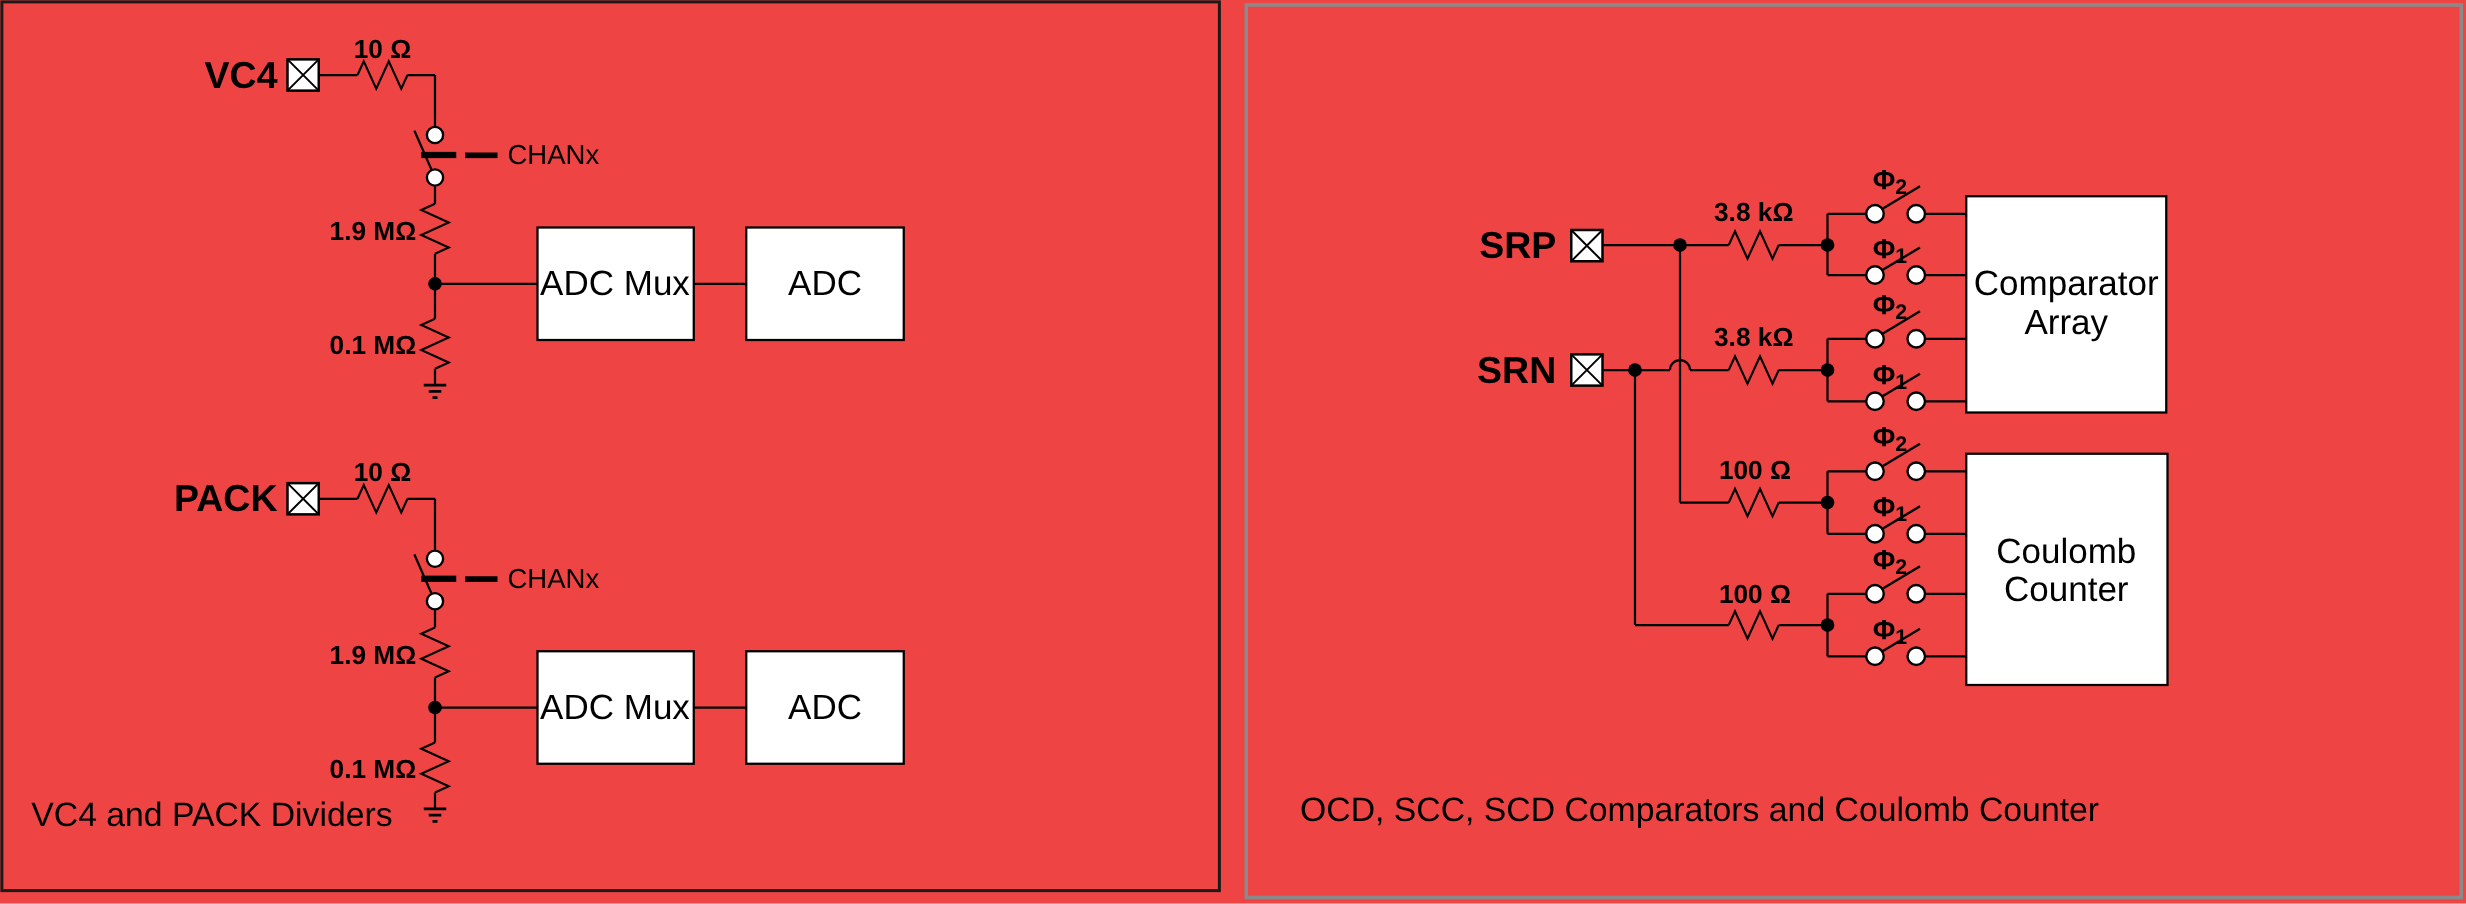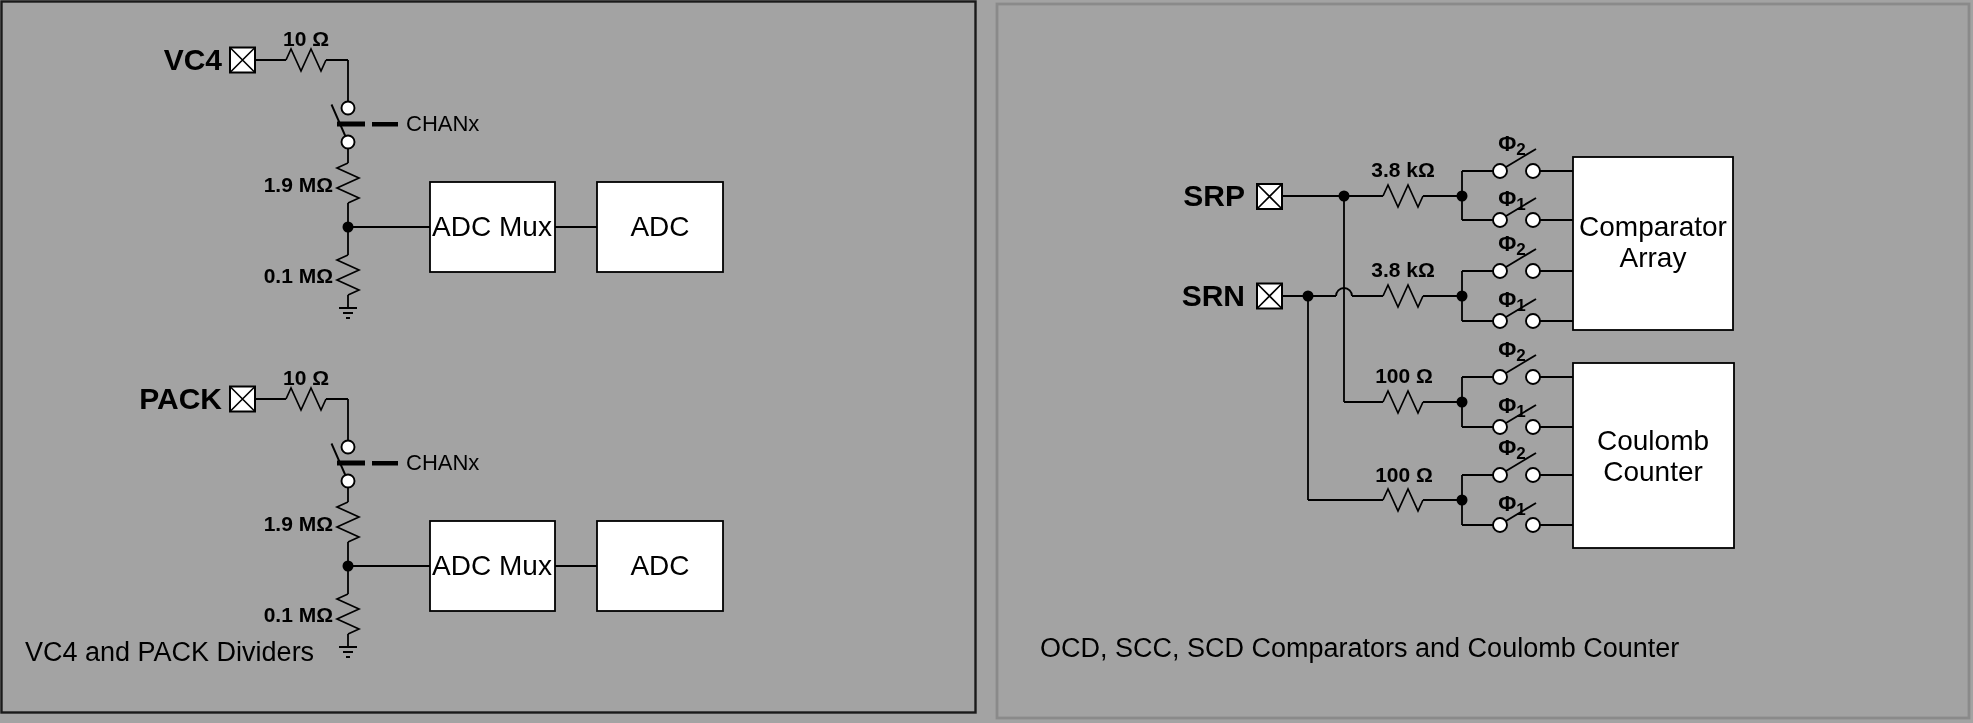--- a/index.html
+++ b/index.html
@@ -1,16 +1,16 @@
 <!DOCTYPE html>
 <html><head>
 <meta charset="utf-8">
 <style>
   html,body{margin:0;padding:0;background:#ffffff;}
-  .canvas{position:relative;width:1973px;height:723px;background:#a3a3a3;overflow:hidden;
+  .canvas{position:relative;width:1973px;height:723px;background:#ef4444;overflow:hidden;
           font-family:"Liberation Sans", sans-serif;}
   svg{display:block;}
   svg text{font-family:"Liberation Sans", sans-serif;fill:#000000;}
   .pin-label{font-size:30px;font-weight:bold;}
   .value-label{font-size:21px;font-weight:bold;}
   .ctrl-label{font-size:22px;}
   .phi-label{font-size:22px;font-weight:bold;}
   .box-label{font-size:28px;}
   .caption{font-size:27px;}
   .wire{stroke:#000000;stroke-width:1.8;fill:none;}

